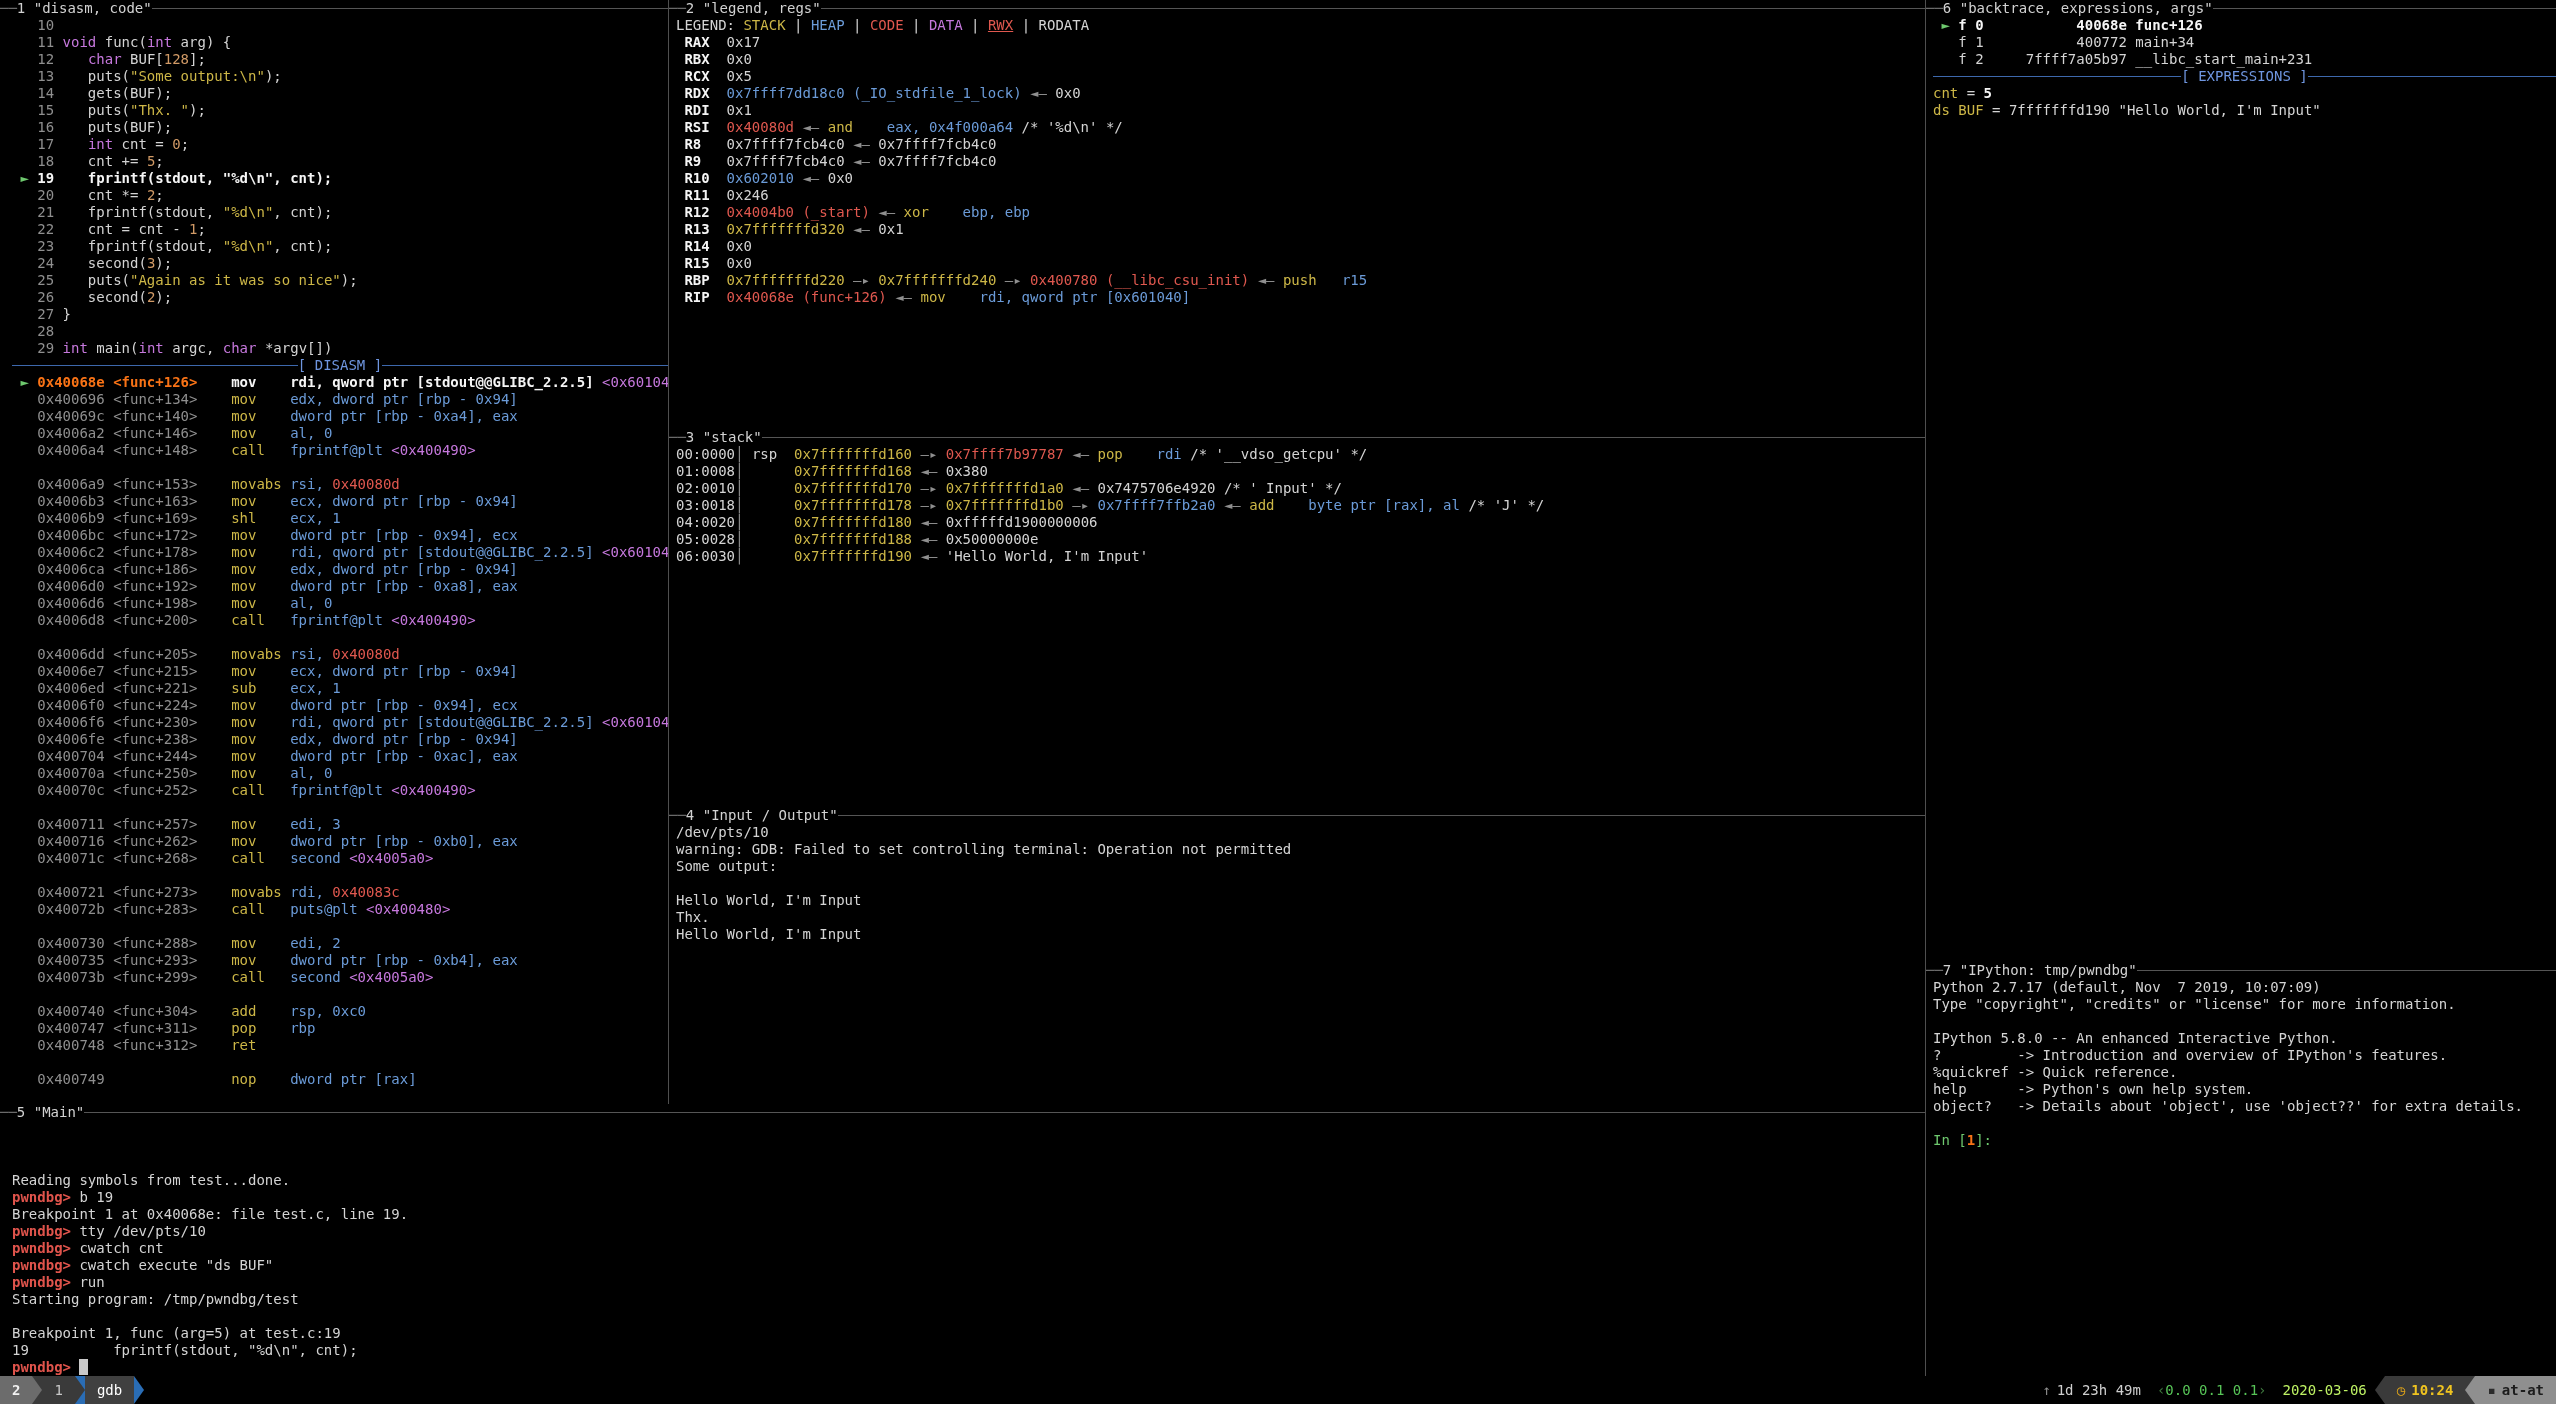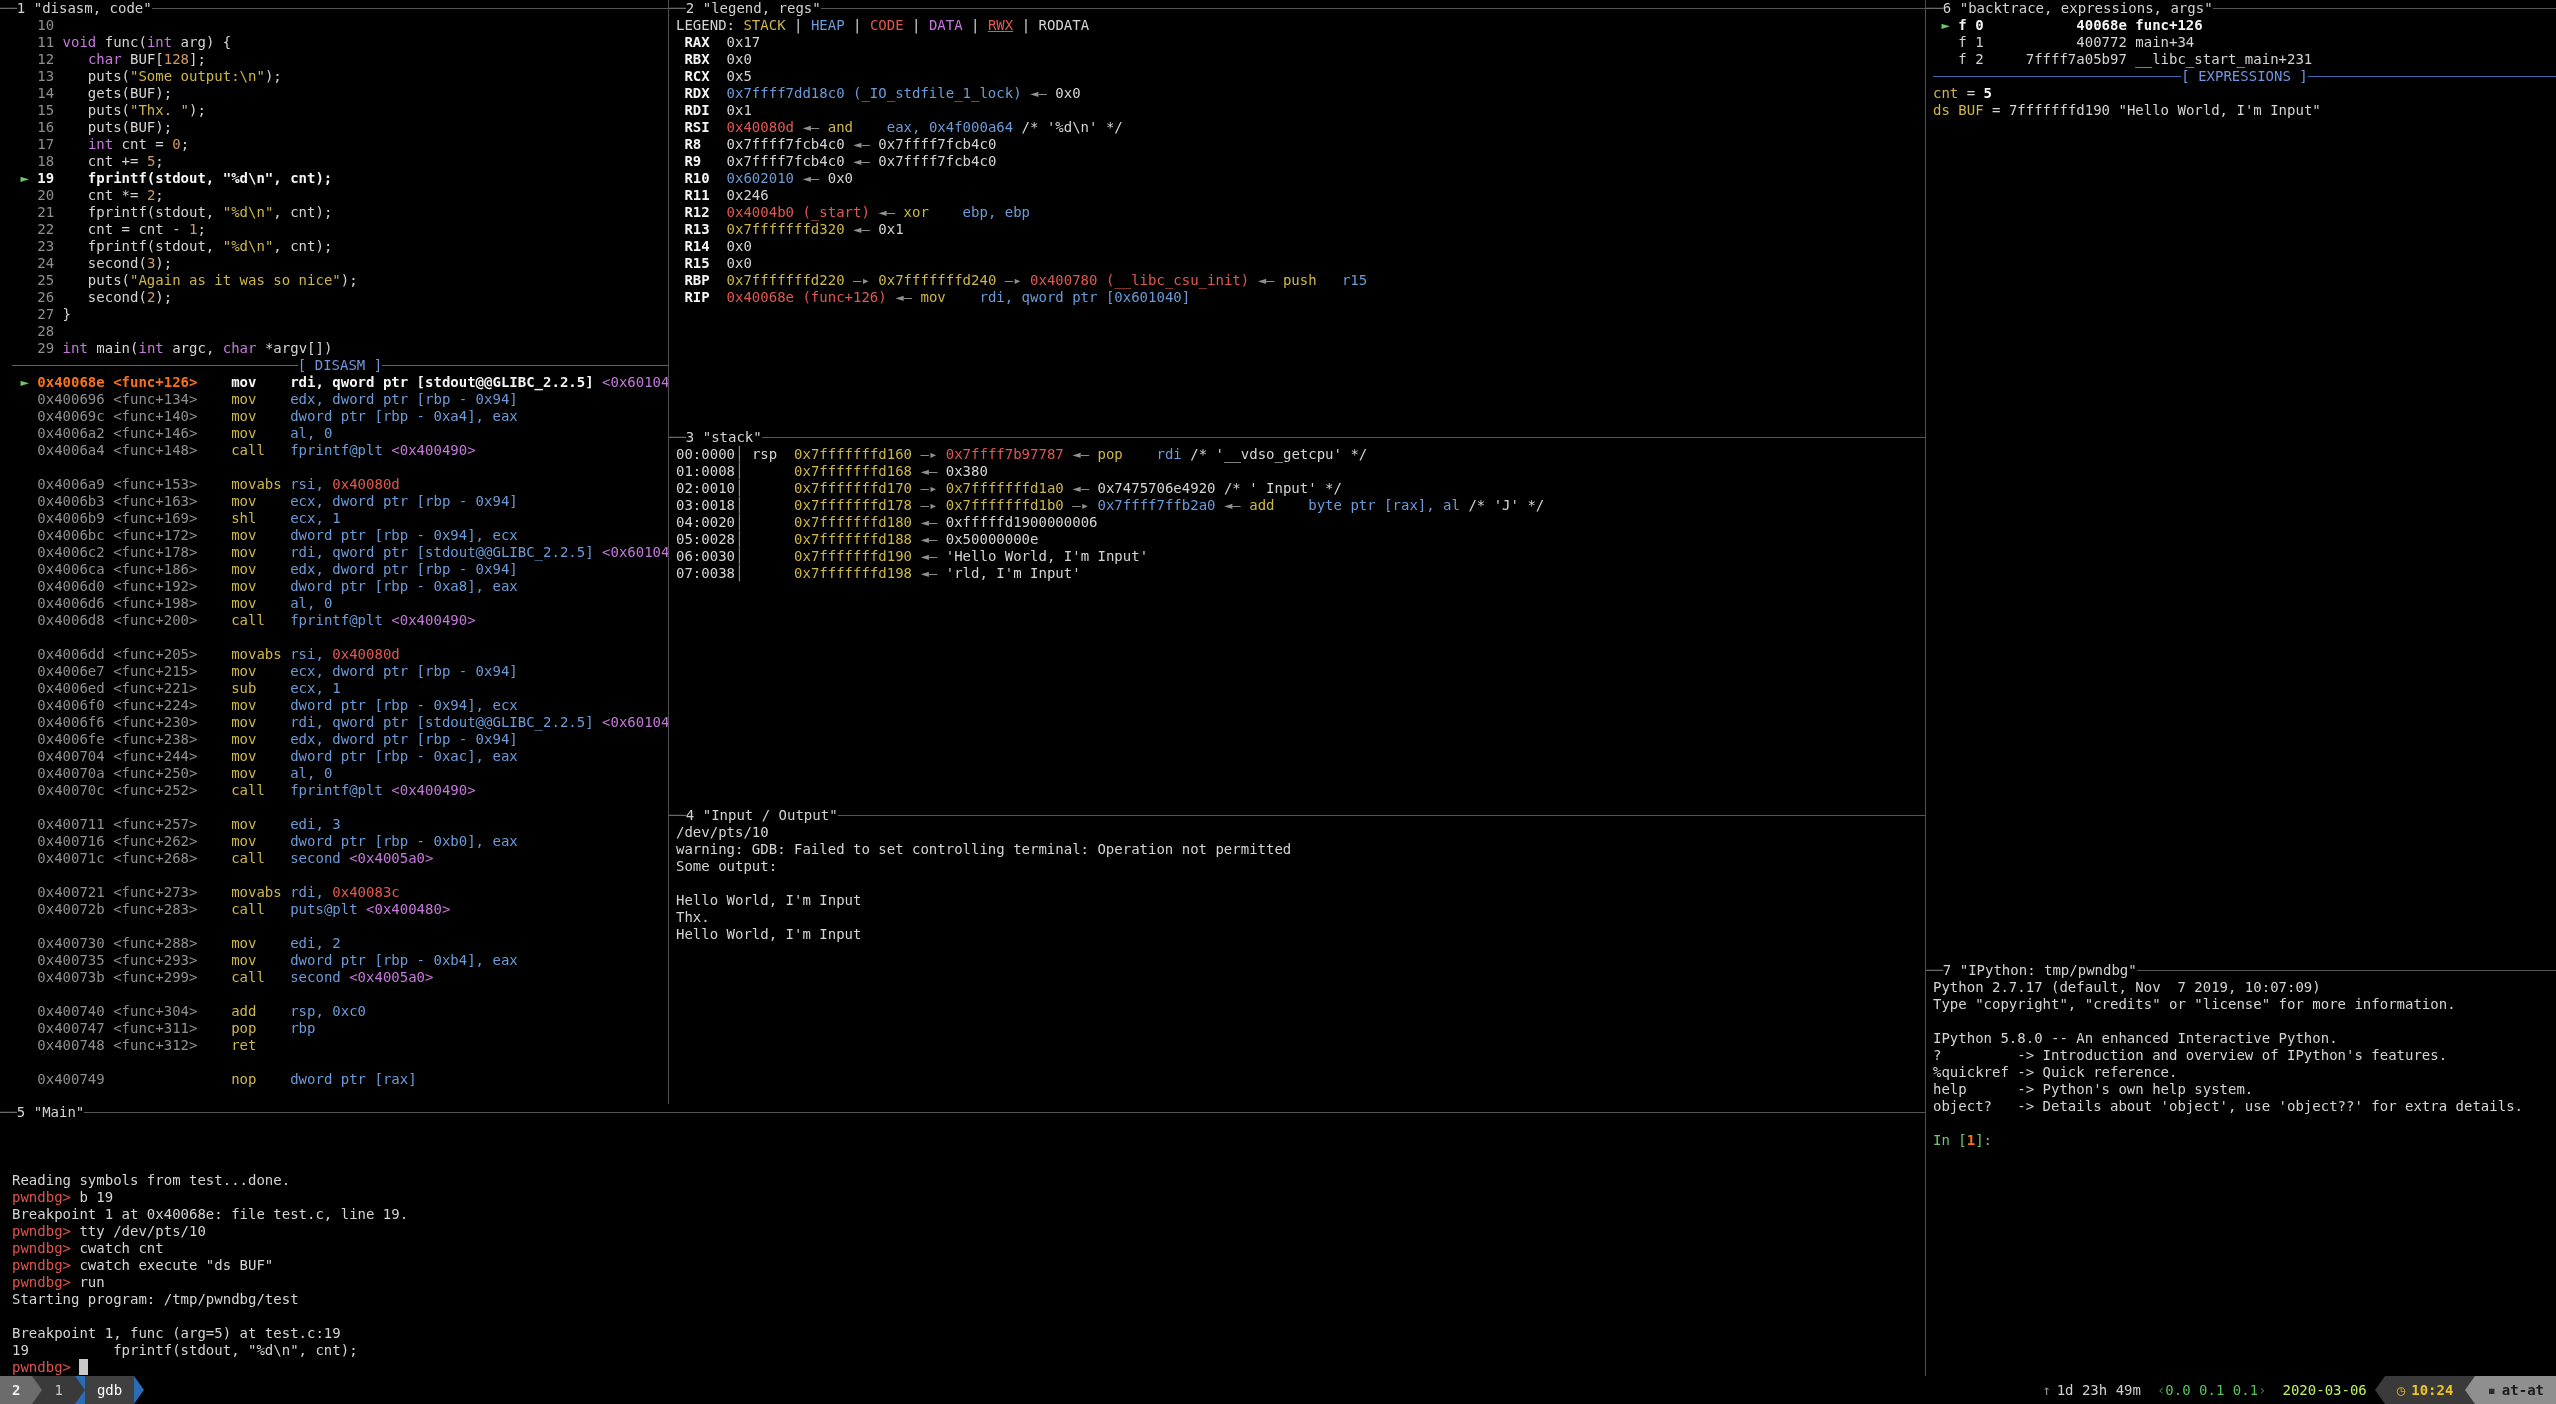--- a/index.html
+++ b/index.html
@@ -39,21 +39,21 @@
   .c-d  { color:#d4d4d4; }
   .c-g  { color:#8f8f8f; }
   .c-y  { color:#cdb747; }
   .c-r  { color:#e0584f; }
   .c-b  { color:#6b9bd8; }
   .c-m  { color:#c678dd; }
   .c-o  { color:#d19a66; }
   .c-gr { color:#6ec96e; }
   .c-bgr{ color:#f97316; font-weight:bold; }
   .c-bw { color:#f5f5f5; font-weight:bold; }
-  .c-pr { color:#e0544c; font-weight:normal;text-align:center; }
+  .c-pr { color:#e0544c; font-weight:bold;text-align:center; }
   .c-ul { text-decoration:underline; }
   .c-cur{ background:#c9c9c9; }
 
   .status-bar {
     height:28px; display:flex; align-items:stretch; justify-content:space-between;
     background:#000; overflow:hidden;
   }
   .sb-left { display:flex; align-items:stretch; }
   .seg { display:flex; align-items:center; padding:0 12px; position:relative; }
   .seg-session { background:#6c6c6c; color:#f2f2f2; font-weight:bold; }
@@ -186,21 +186,20 @@
               <span class="tdash">──</span><span class="tlabel">3 "stack"</span><span class="tfill"></span>
             </div>
             <div class="pane-body">
                 <div class="ln"><span class="c-d">00:0000</span><span class="c-g">│ </span><span class="c-d">rsp  </span><span class="c-y">0x7fffffffd160 </span><span class="c-g">—▸ </span><span class="c-r">0x7ffff7b97787 </span><span class="c-g">◄— </span><span class="c-y">pop    </span><span class="c-b">rdi</span><span class="c-d"> /* '__vdso_getcpu' */</span></div>
                 <div class="ln"><span class="c-d">01:0008</span><span class="c-g">│      </span><span class="c-y">0x7fffffffd168 </span><span class="c-g">◄— </span><span class="c-d">0x380</span></div>
                 <div class="ln"><span class="c-d">02:0010</span><span class="c-g">│      </span><span class="c-y">0x7fffffffd170 </span><span class="c-g">—▸ </span><span class="c-y">0x7fffffffd1a0 </span><span class="c-g">◄— </span><span class="c-d">0x7475706e4920 /* ' Input' */</span></div>
                 <div class="ln"><span class="c-d">03:0018</span><span class="c-g">│      </span><span class="c-y">0x7fffffffd178 </span><span class="c-g">—▸ </span><span class="c-y">0x7fffffffd1b0 </span><span class="c-g">—▸ </span><span class="c-b">0x7ffff7ffb2a0 </span><span class="c-g">◄— </span><span class="c-y">add    </span><span class="c-b">byte ptr [rax], al</span><span class="c-d"> /* 'J' */</span></div>
                 <div class="ln"><span class="c-d">04:0020</span><span class="c-g">│      </span><span class="c-y">0x7fffffffd180 </span><span class="c-g">◄— </span><span class="c-d">0xfffffd1900000006</span></div>
                 <div class="ln"><span class="c-d">05:0028</span><span class="c-g">│      </span><span class="c-y">0x7fffffffd188 </span><span class="c-g">◄— </span><span class="c-d">0x50000000e</span></div>
                 <div class="ln"><span class="c-d">06:0030</span><span class="c-g">│      </span><span class="c-y">0x7fffffffd190 </span><span class="c-g">◄— </span><span class="c-d">'Hello World, I'm Input'</span></div>
-                <div class="ln"><span class="c-d">07:0038</span><span class="c-g">│      </span><span class="c-y">0x7fffffffd198 </span><span class="c-g">◄— </span><span class="c-d">'rld, I'm Input'</span></div>
               </div>
           </section>
           <section class="pane pane-io">
             <div class="pane-title">
               <span class="tdash">──</span><span class="tlabel">4 "Input / Output"</span><span class="tfill"></span>
             </div>
             <div class="pane-body">
                 <div class="ln"><span class="c-d">/dev/pts/10</span></div>
                 <div class="ln"><span class="c-d">warning: GDB: Failed to set controlling terminal: Operation not permitted</span></div>
                 <div class="ln"><span class="c-d">Some output:</span></div>

